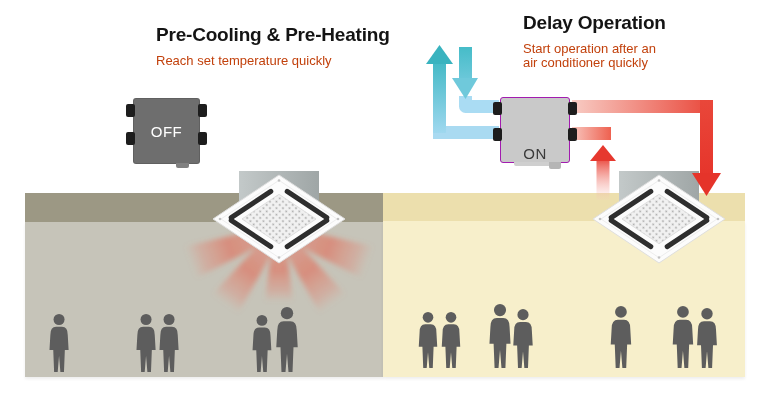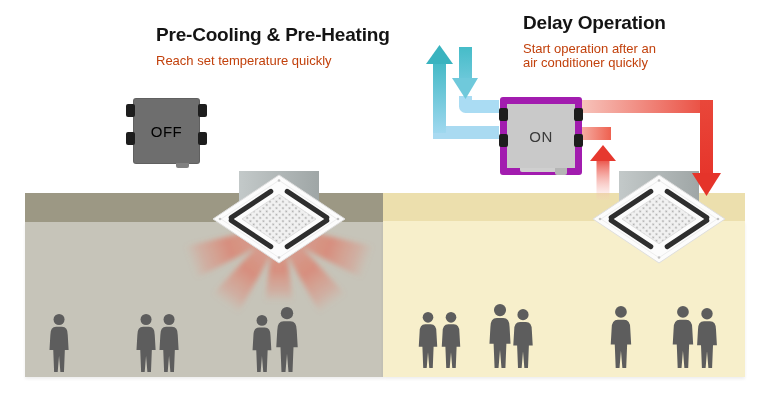--- a/index.html
+++ b/index.html
@@ -11,22 +11,22 @@
   .room{position:absolute;z-index:0;}
   .left-ceiling{left:25px;top:193px;width:358px;height:29px;background:#9c9884;}
   .left-wall{left:25px;top:222px;width:358px;height:155px;background:#c6c4b9;box-shadow:0 2px 3px rgba(0,0,0,0.07);}
   .right-ceiling{left:383px;top:193px;width:362px;height:28px;background:#ecdfad;}
   .right-wall{left:383px;top:221px;width:362px;height:156px;background:#f7efcb;box-shadow:0 2px 3px rgba(0,0,0,0.07);}
   
   .diagram{position:absolute;left:0;top:0;z-index:2;}
   
   .erv{position:absolute;z-index:3;border-radius:3px;display:flex;align-items:center;justify-content:center;}
   .erv-off{left:133px;top:98px;width:65px;height:64px;background:#6e6e6e;border:1px solid rgba(0,0,0,0.12);}
-  .erv-on{left:500px;top:97px;width:68px;height:64px;background:#c9c9c9;border:7px solid #a21caf;}
-  .erv-label-off{color:#000000;font-size:15px;font-weight:500;letter-spacing:0.5px;}
+  .erv-on{left:500px;top:97px;width:68px;height:64px;background:#c9c9c9;border:1px solid #a21caf;align-items:flex-end;}
+  .erv-label-off{color:#ffffff;font-size:15px;font-weight:500;letter-spacing:0.5px;}
   .erv-label-on{color:#3a3a3a;font-size:15px;font-weight:500;letter-spacing:0.5px;}
   .port{position:absolute;width:9px;height:13px;background:#1d1d1d;border-radius:2px;}
   .port-lt{left:-8px;top:5px;} .port-lb{left:-8px;top:33px;}
   .port-rt{right:-8px;top:5px;} .port-rb{right:-8px;top:33px;}
   .erv-on .port-lt{top:4px;} .erv-on .port-lb{top:30px;}
   .erv-on .port-rt{top:4px;} .erv-on .port-rb{top:30px;}
   .tab-off{position:absolute;right:10px;bottom:-5px;width:13px;height:5px;background:#808080;border-radius:0 0 2px 2px;}
   .tab-on-wide{position:absolute;left:13px;bottom:-4px;width:42px;height:4px;background:#cfcfcf;border-radius:0 0 2px 2px;}
   .tab-on-small{position:absolute;right:8px;bottom:-7px;width:12px;height:7px;background:#b5b5b5;border-radius:0 0 2px 2px;}
   

